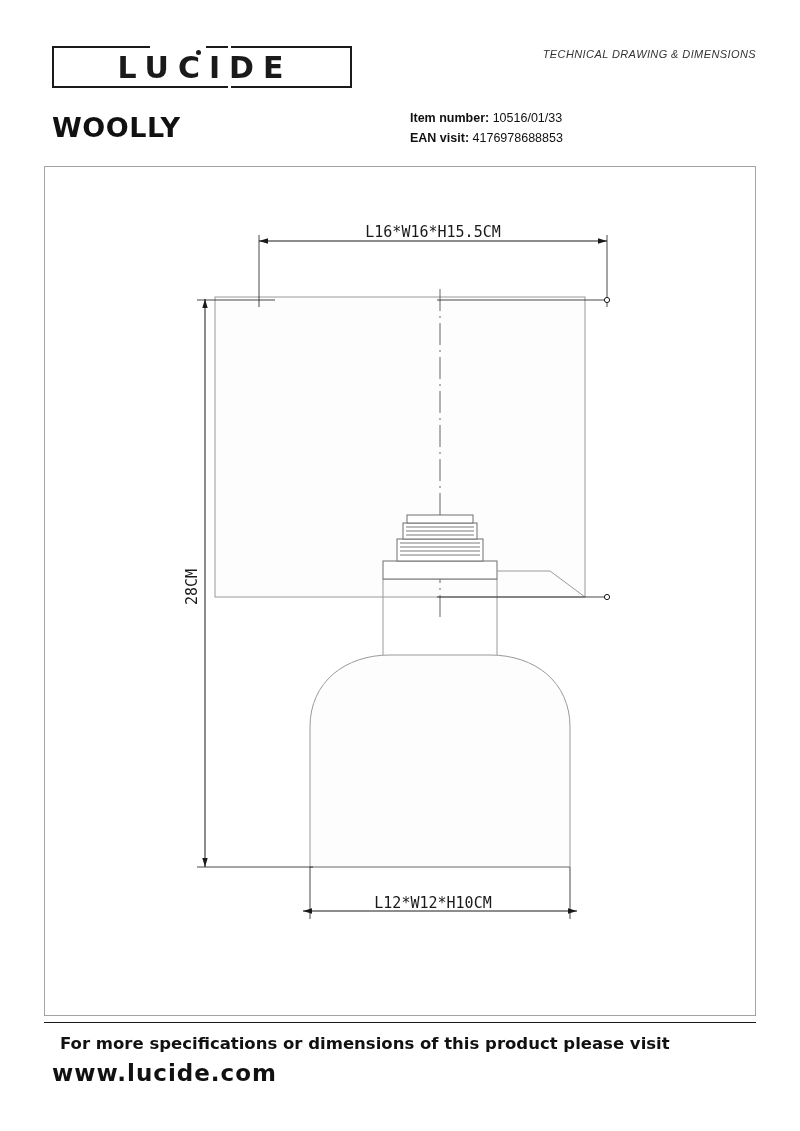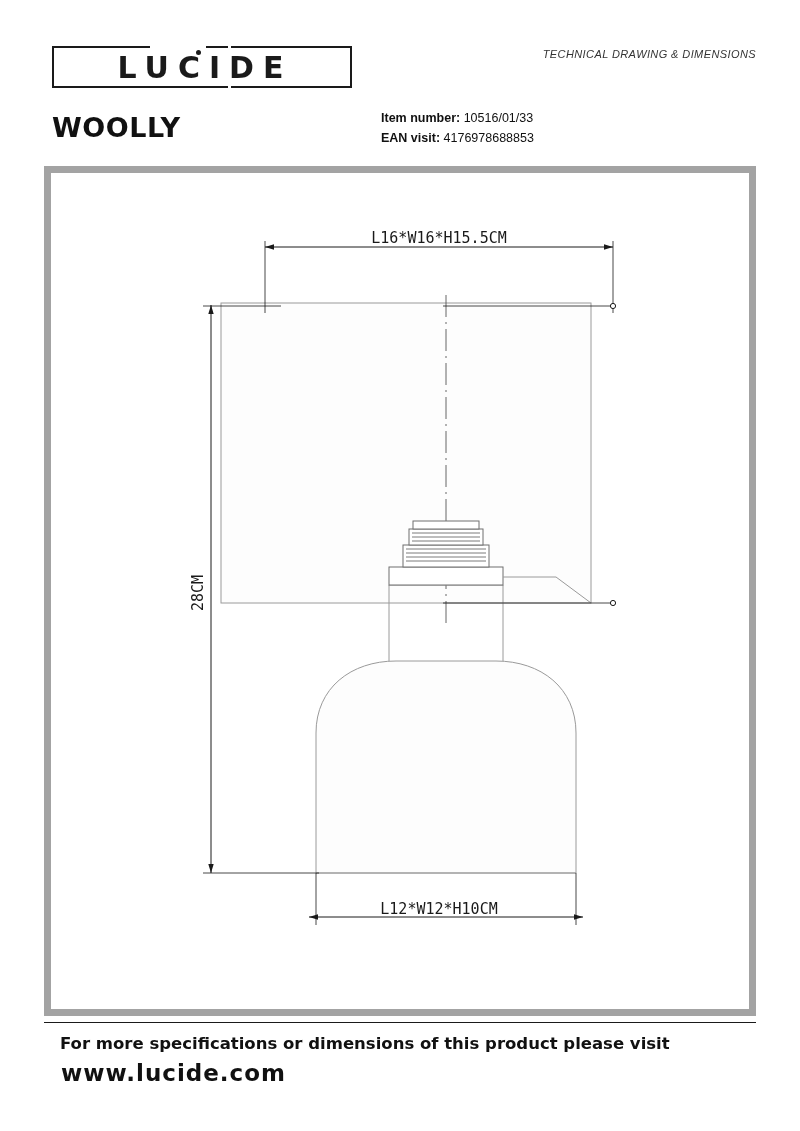--- a/index.html
+++ b/index.html
@@ -88,36 +88,36 @@
     top: 112px;
     font-size: 27px;
     font-weight: bold;
     letter-spacing: 0.5px;
     color: #111;
     font-family: "DejaVu Sans", sans-serif;
     text-align: right;
   }
   .item-meta {
     position: absolute;
-    left: 381px;
+    left: 410px;
     top: 108px;
     font-size: 12.5px;
     line-height: 20px;
     color: #111;
   }
   .item-meta .lbl { font-weight: bold; }
 
   
   .frame {
     position: absolute;
     left: 44px;
     top: 166px;
     width: 712px;
     height: 850px;
-    border: 7px solid #a3a3a3;
+    border: 1px solid #a3a3a3;
     box-sizing: border-box;
     background: #fff;
   }
 
   .drawing {
     position: absolute;
     inset: 0;
   }
   .drawing svg { display: block; }
 
@@ -141,21 +141,20 @@
   }
   .footer-line2 {
     position: absolute;
     left: 52px;
     top: 1060px;
     font-size: 23px;
     font-weight: bold;
     letter-spacing: 1px;
     color: #111;
     font-family: "DejaVu Sans", sans-serif;
-    margin-left: 9px;
   }
 </style>
 </head>
 <body>
 
 <div class="header">
   <div class="logo-box"></div>
   <div class="logo-text">LUCIDE</div>
   <div class="logo-notch-left"></div>
   <div class="logo-notch-right"></div>

